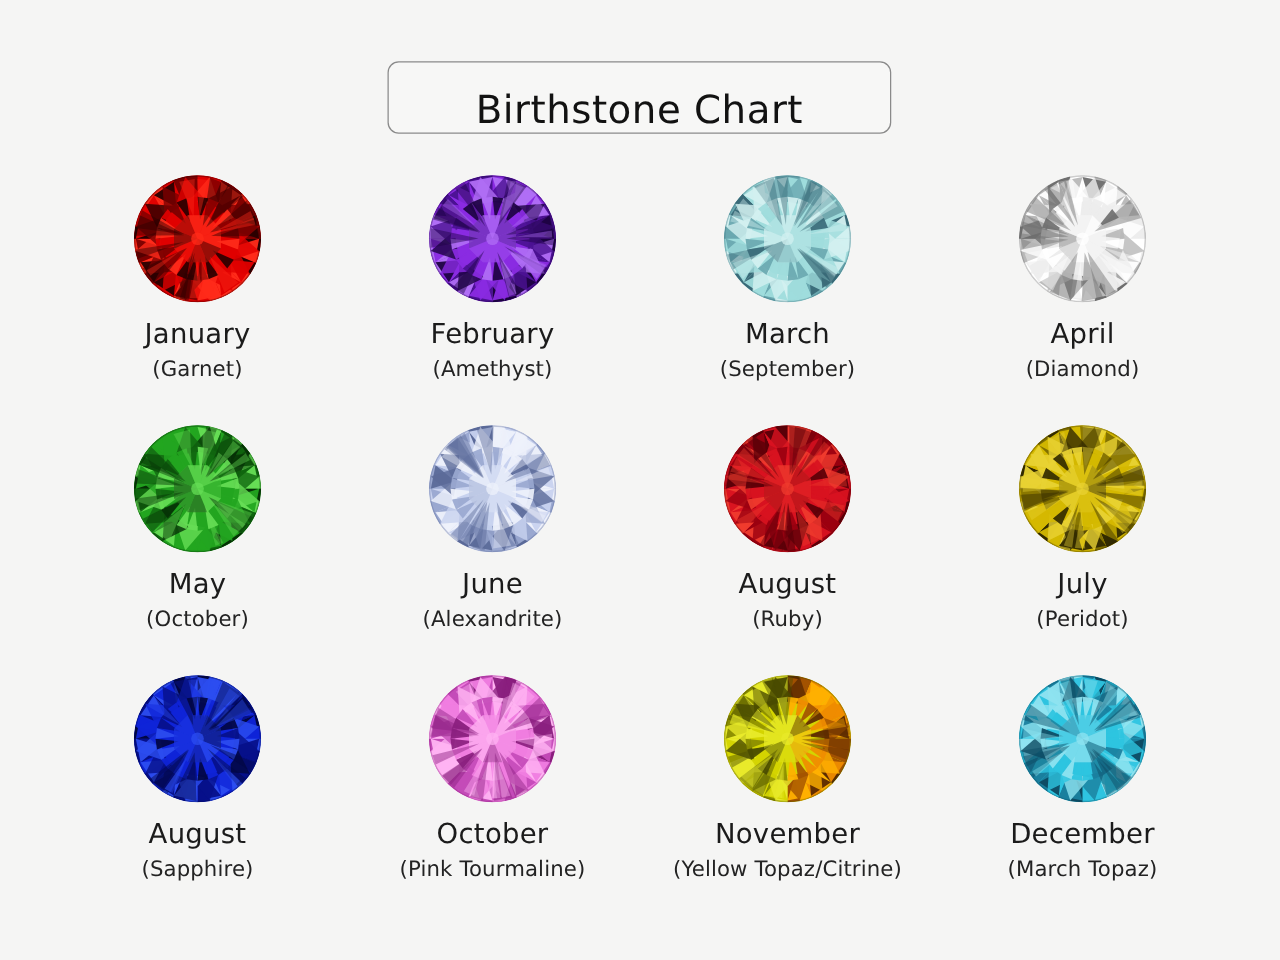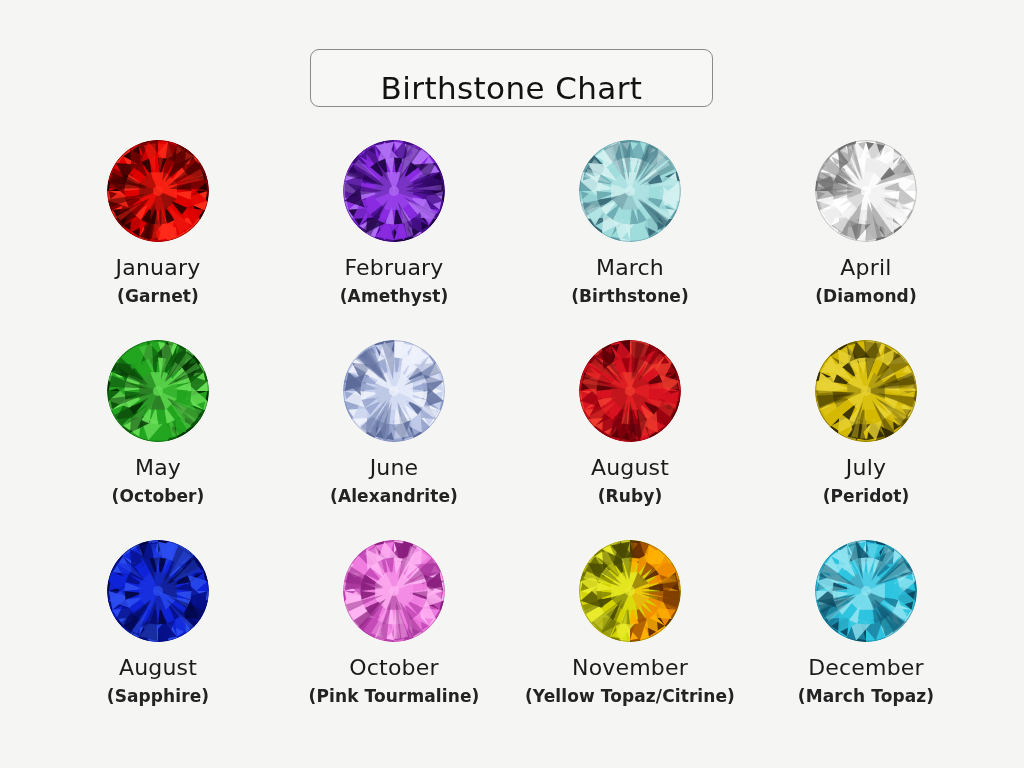--- a/index.html
+++ b/index.html
@@ -80,21 +80,21 @@
     color: #1b1b1b;
     font-weight: 400;
     line-height: 1;
     letter-spacing: 0.2px;
     white-space: nowrap;
   }
   .stone-label {
     margin-top: 9px;
     font-size: 17px;
     color: #232323;
-    font-weight: 700;
+    font-weight: 400;
     line-height: 1;
     letter-spacing: 0.1px;
     white-space: nowrap;
   }
 </style>
 </head>
 <body>
 
 <div id="chart-root">
 
@@ -493,21 +493,21 @@
               <polygon points="51.3,24.0 67.0,16.0 85.2,70.9" fill="#d2f0f0" opacity="0.4"></polygon>
               <polygon points="162.1,34.5 175.7,51.0 125.1,79.1" fill="#d2f0f0" opacity="0.4"></polygon>
               <polygon points="32.8,160.3 17.5,136.6 72.6,117.7" fill="#d2f0f0" opacity="0.4"></polygon>
               <polygon points="13.7,73.8 20.5,57.3 69.9,87.5" fill="#d2f0f0" opacity="0.4"></polygon>
               <polygon points="178.4,144.8 170.7,156.1 127.0,118.3" fill="#d2f0f0" opacity="0.4"></polygon>
               <circle cx="100" cy="100" r="95" fill="none" stroke="#3a6a78" stroke-width="2.5" opacity="0.35"></circle>
             </g>
           </svg>
         </div>
         <div class="month-label">March</div>
-        <div class="stone-label">(Birthstone)</div>
+        <div class="stone-label">(September)</div>
       </div>
       <div class="cell">
         <div class="gem-wrap">
           <svg viewBox="0 0 200 200">
             <defs>
               <clipPath id="clip4">
                 <circle cx="100" cy="100" r="96"></circle>
               </clipPath>
             </defs>
             <g clip-path="url(#clip4)">

